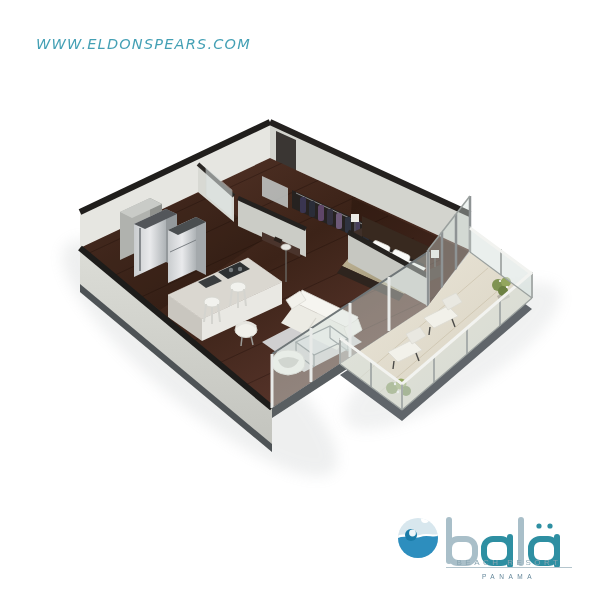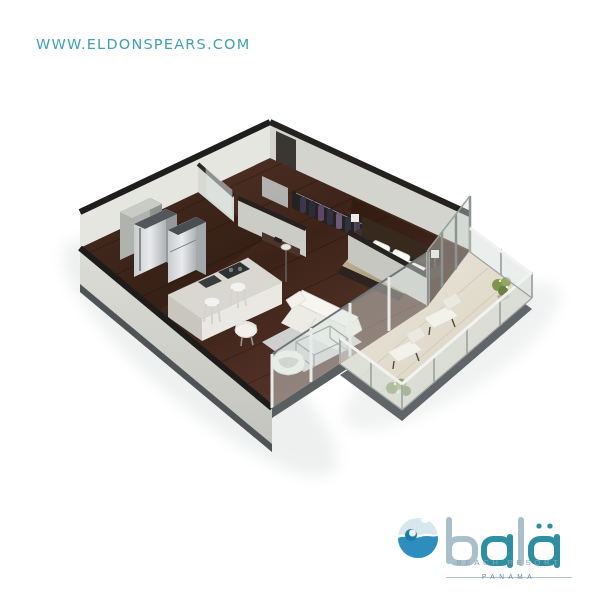--- a/index.html
+++ b/index.html
@@ -3,29 +3,29 @@
 <meta charset="utf-8">
 <style>
   html,body{margin:0;padding:0;}
   body{
     width:600px;height:600px;position:relative;background:#ffffff;
     font-family:"Liberation Sans","DejaVu Sans",sans-serif;overflow:hidden;
   }
   .watermark{
     position:absolute;left:36px;top:36px;
     font-family:"DejaVu Sans",sans-serif;
-    font-size:14.5px;letter-spacing:1.2px;
+    font-size:14.5px;font-style:italic;letter-spacing:1.2px;
     color:#3a9bb1;opacity:.95;white-space:nowrap;
   }
   .plan{position:absolute;left:0;top:0;}
   .logo{position:absolute;left:394px;top:512px;width:200px;height:84px;}
   .logo .sub{
     position:absolute;left:52px;top:46px;width:126px;text-align:center;
     font-size:8px;letter-spacing:3.5px;color:#8aa6b2;
-    border-bottom:1px solid #b4c5cd;padding-bottom:10px;white-space:nowrap;
+    border-bottom:1px solid #b4c5cd;padding-bottom:0;white-space:nowrap;
   }
   .logo .country{
     position:absolute;left:52px;top:61px;width:126px;text-align:center;
     font-size:6.5px;letter-spacing:4.5px;color:#64879a;white-space:nowrap;
   }
   .sr{position:absolute;width:1px;height:1px;overflow:hidden;clip:rect(0 0 0 0);}
 </style>
 </head>
 <body>
 

